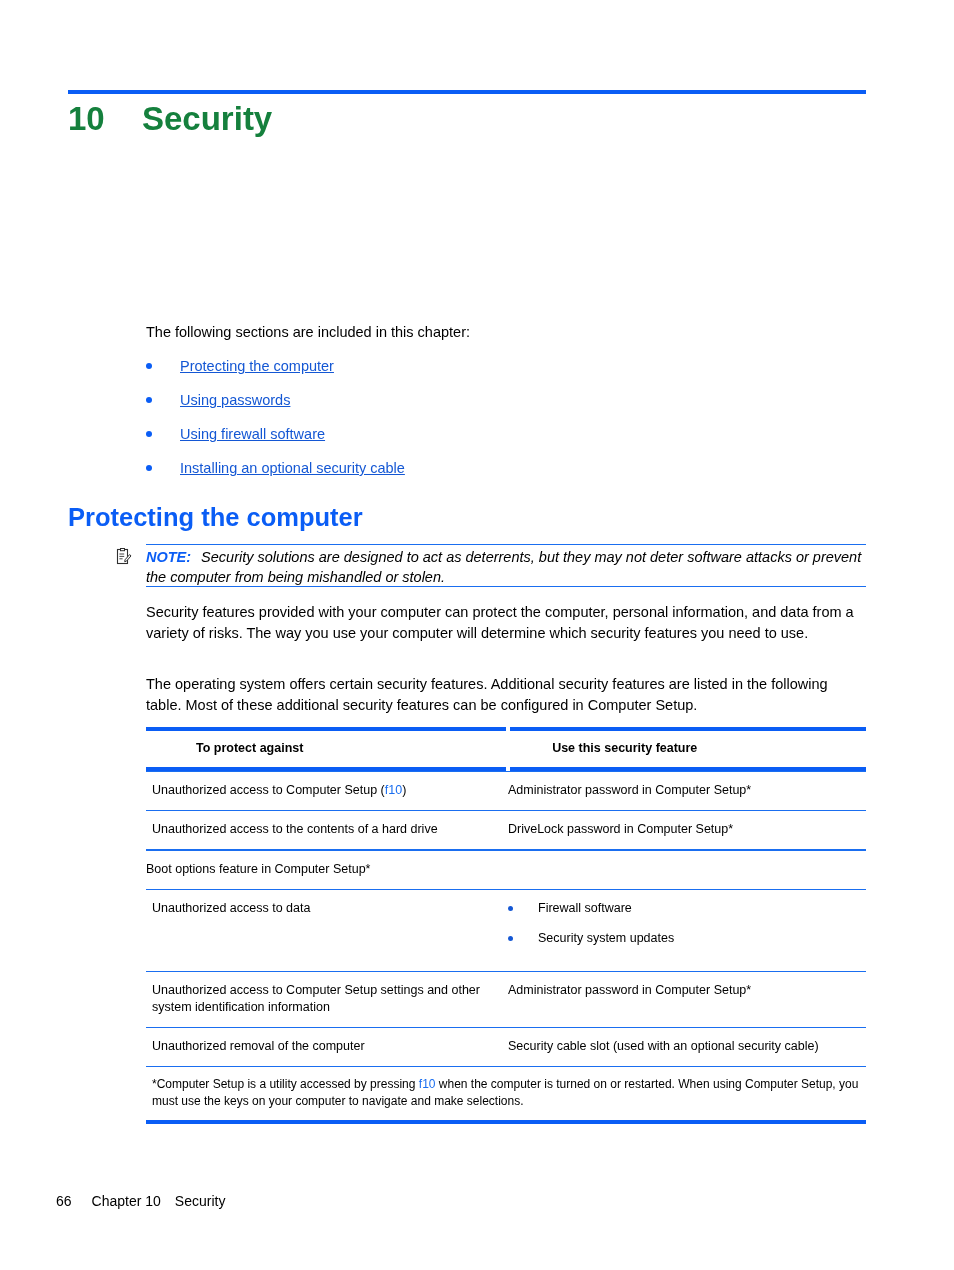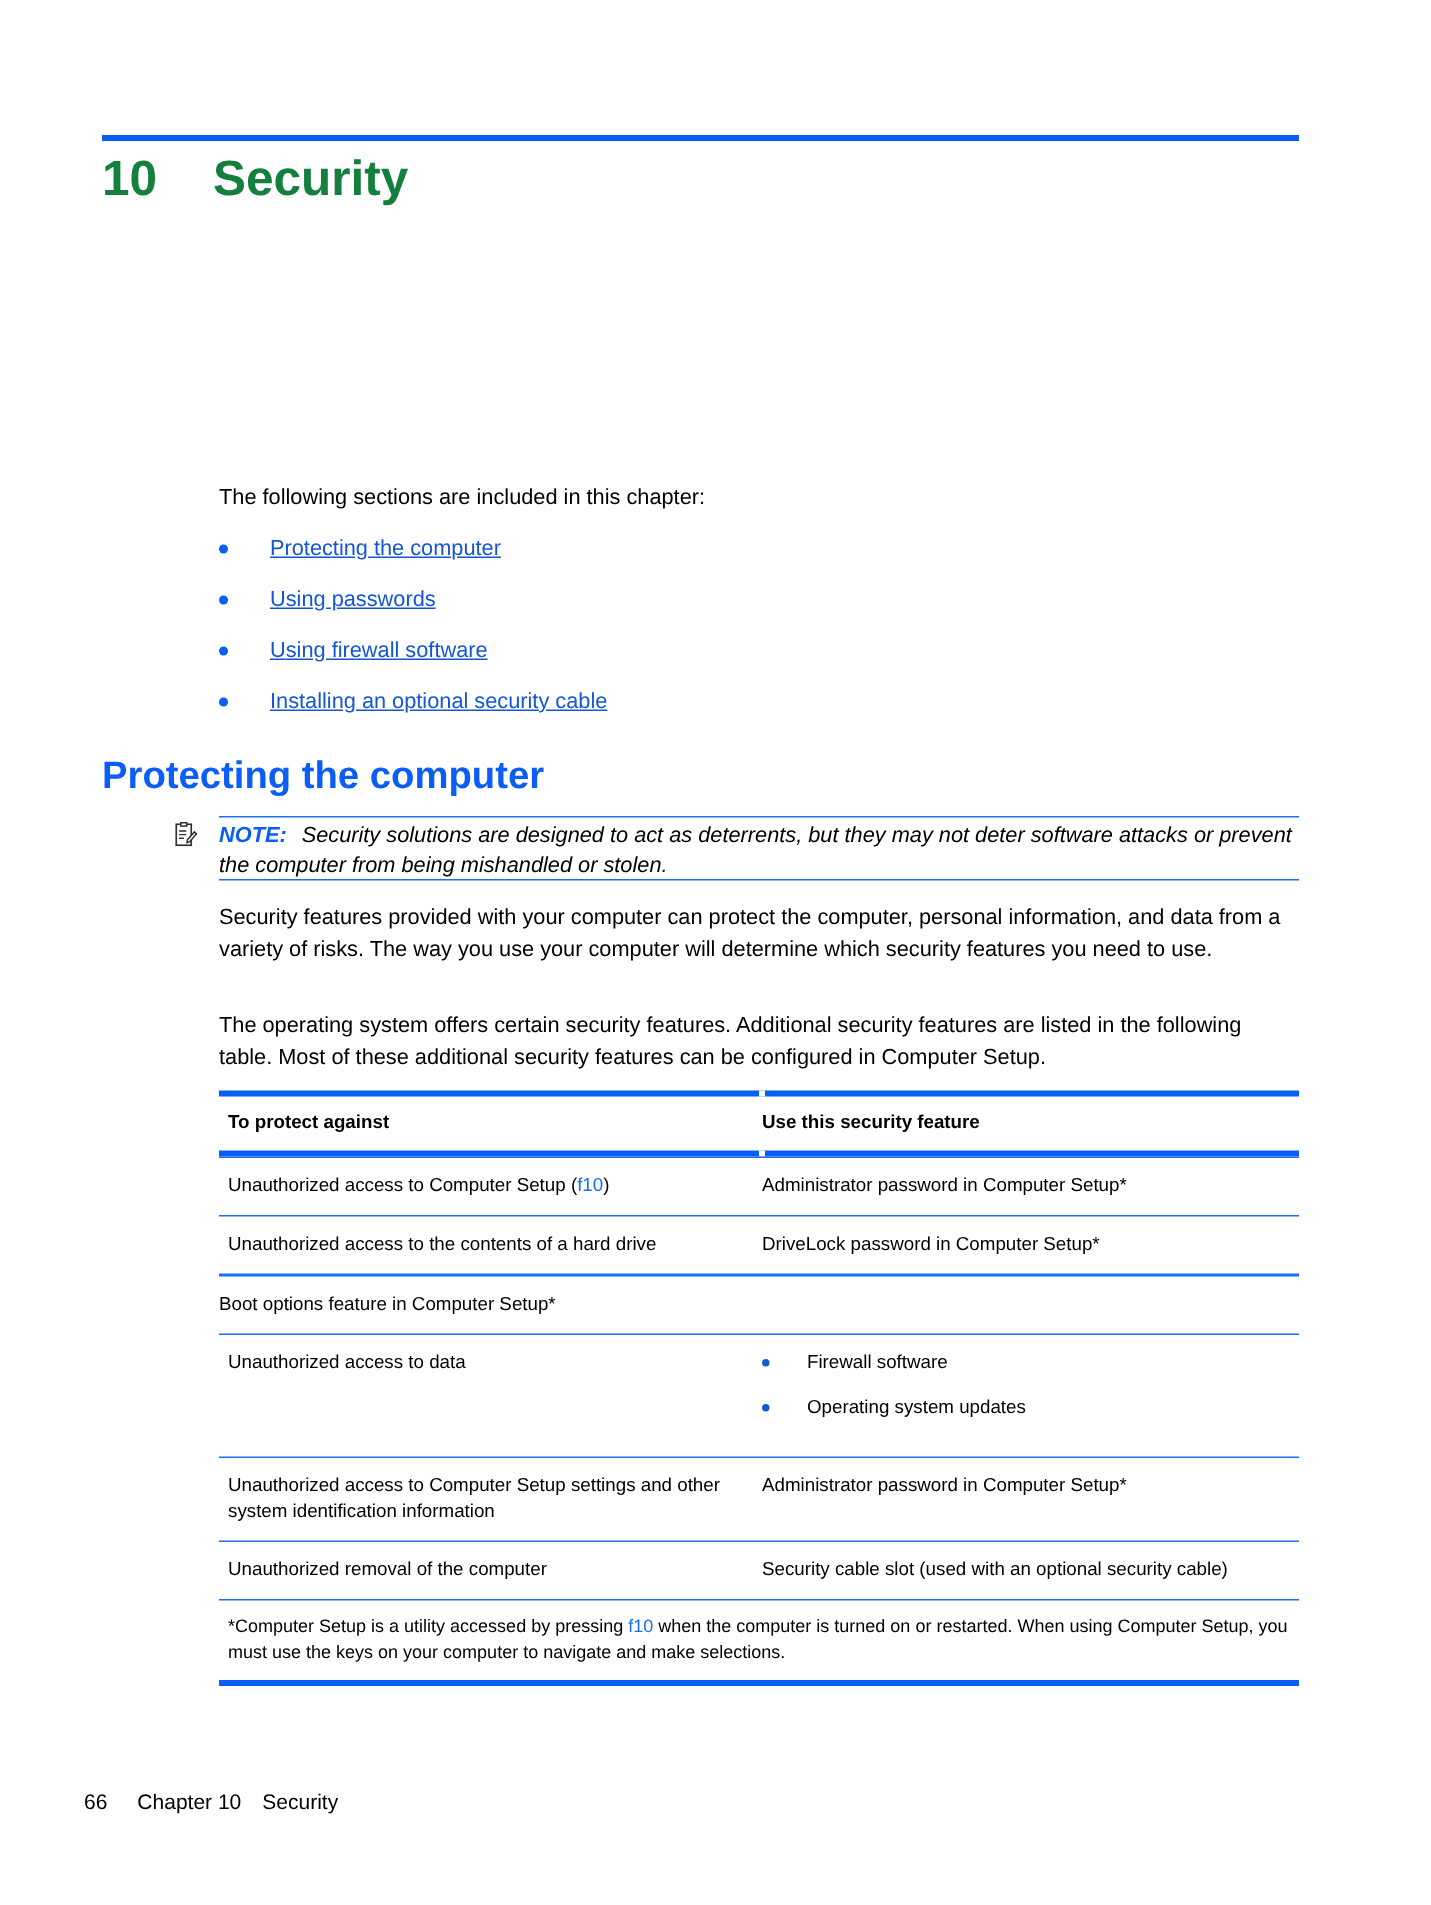--- a/index.html
+++ b/index.html
@@ -182,20 +182,21 @@
     padding: 10px 12px 11px 6px;
     box-sizing: border-box;
   }
   .col-a { width: 362px; }
   .col-b { width: 358px; padding-left: 0px; }
   .tbl-head .tbl-cell {
     font-weight: bold;
     font-size: 12.5px;
     padding-top: 9px;
     padding-bottom: 10px;
+    margin-left: 44px;
   }
 
   .cell-bullets {
     list-style: none;
     margin: 0;
     padding: 0;
   }
   .cell-bullets li {
     position: relative;
     padding-left: 30px;
@@ -319,21 +320,21 @@
     <div class="tbl-row">
       <div class="tbl-cell col-b">Boot options feature in Computer Setup*</div>
     </div>
     <div class="tbl-rule thin"></div>
 
     <div class="tbl-row">
       <div class="tbl-cell col-a">Unauthorized access to data</div>
       <div class="tbl-cell col-b">
         <ul class="cell-bullets">
           <li><span class="b-dot"></span><span>Firewall software</span></li>
-          <li><span class="b-dot"></span><span>Operating system updates</span></li>
+          <li><span class="b-dot"></span><span>Security system updates</span></li>
         </ul>
       </div>
     </div>
     <div class="tbl-rule thin"></div>
 
     <div class="tbl-row">
       <div class="tbl-cell col-a">Unauthorized access to Computer Setup settings and other system identification information</div>
       <div class="tbl-cell col-b">Administrator password in Computer Setup*</div>
     </div>
     <div class="tbl-rule thin"></div>

